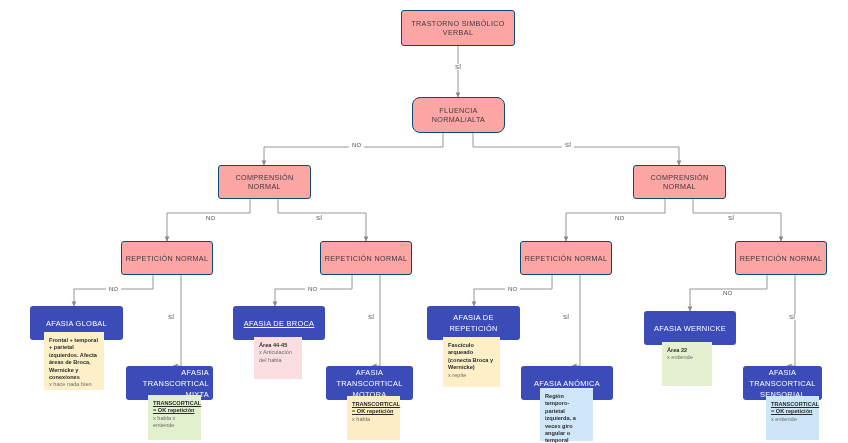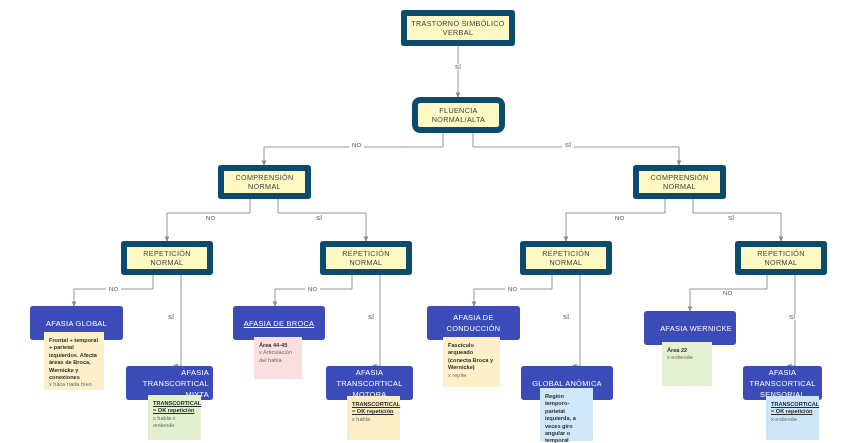--- a/index.html
+++ b/index.html
@@ -6,21 +6,21 @@
   body{width:848px;height:443px;position:relative;overflow:hidden;
        font-family:"Liberation Sans","DejaVu Sans",sans-serif;
        -webkit-font-smoothing:antialiased;}
   #canvas{position:absolute;left:0;top:0;width:848px;height:443px;}
   #edges{position:absolute;left:0;top:0;width:848px;height:443px;pointer-events:none;}
 
   .node{position:absolute;box-sizing:border-box;display:flex;align-items:center;
         justify-content:center;text-align:center;}
 
   
-  .decision{background:#fef9c3;border:6px solid #0c4a6e;border-radius:3px;
+  .decision{background:#fca5a5;border:1px solid #0c4a6e;border-radius:3px;
             color:#3a3a3a;font-size:7.2px;letter-spacing:.35px;}
 
   
   .terminal{background:#3b4cb8;border-radius:3px;color:#ffffff;
             font-size:7.4px;letter-spacing:.3px;line-height:11px;padding:2px 4px;}
 
   
   .note{position:absolute;box-sizing:border-box;font-size:5.6px;line-height:7.4px;
         color:#2b2b2b;padding:5px 5px 4px 5px;text-align:left;}
   .note .hd{font-weight:bold;}
@@ -117,28 +117,28 @@
 
   <div class="node terminal" style="left:233px;top:306px;width:92px;height:34px;text-decoration:underline;">
     <span>AFASIA DE BROCA</span>
   </div>
 
   <div class="node terminal" style="left:326px;top:366px;width:87px;height:34px;">
     <span>AFASIA TRANSCORTICAL MOTORA</span>
   </div>
 
   <div class="node terminal" style="left:427px;top:306px;width:93px;height:34px;">
-    <span>AFASIA DE CONDUCCIÓN</span>
+    <span>AFASIA DE REPETICIÓN</span>
   </div>
 
   <div class="node terminal" style="left:521px;top:366px;width:92px;height:34px;">
-    <span>GLOBAL ANÓMICA</span>
-  </div>
-
-  <div class="node terminal" style="left:644px;top:311px;width:92px;height:34px;justify-content:flex-end;">
+    <span>AFASIA ANÓMICA</span>
+  </div>
+
+  <div class="node terminal" style="left:644px;top:311px;width:92px;height:34px;">
     <span>AFASIA WERNICKE</span>
   </div>
 
   <div class="node terminal" style="left:743px;top:366px;width:79px;height:34px;">
     <span>AFASIA TRANSCORTICAL SENSORIAL</span>
   </div>
 
   <div class="note n-yellow" style="left:44px;top:332px;width:60px;height:58px;">
     <div class="hd">Frontal + temporal + parietal izquierdos. Afecta áreas de Broca, Wernicke y conexiones</div>
     <div class="dim">x hace nada bien</div>

